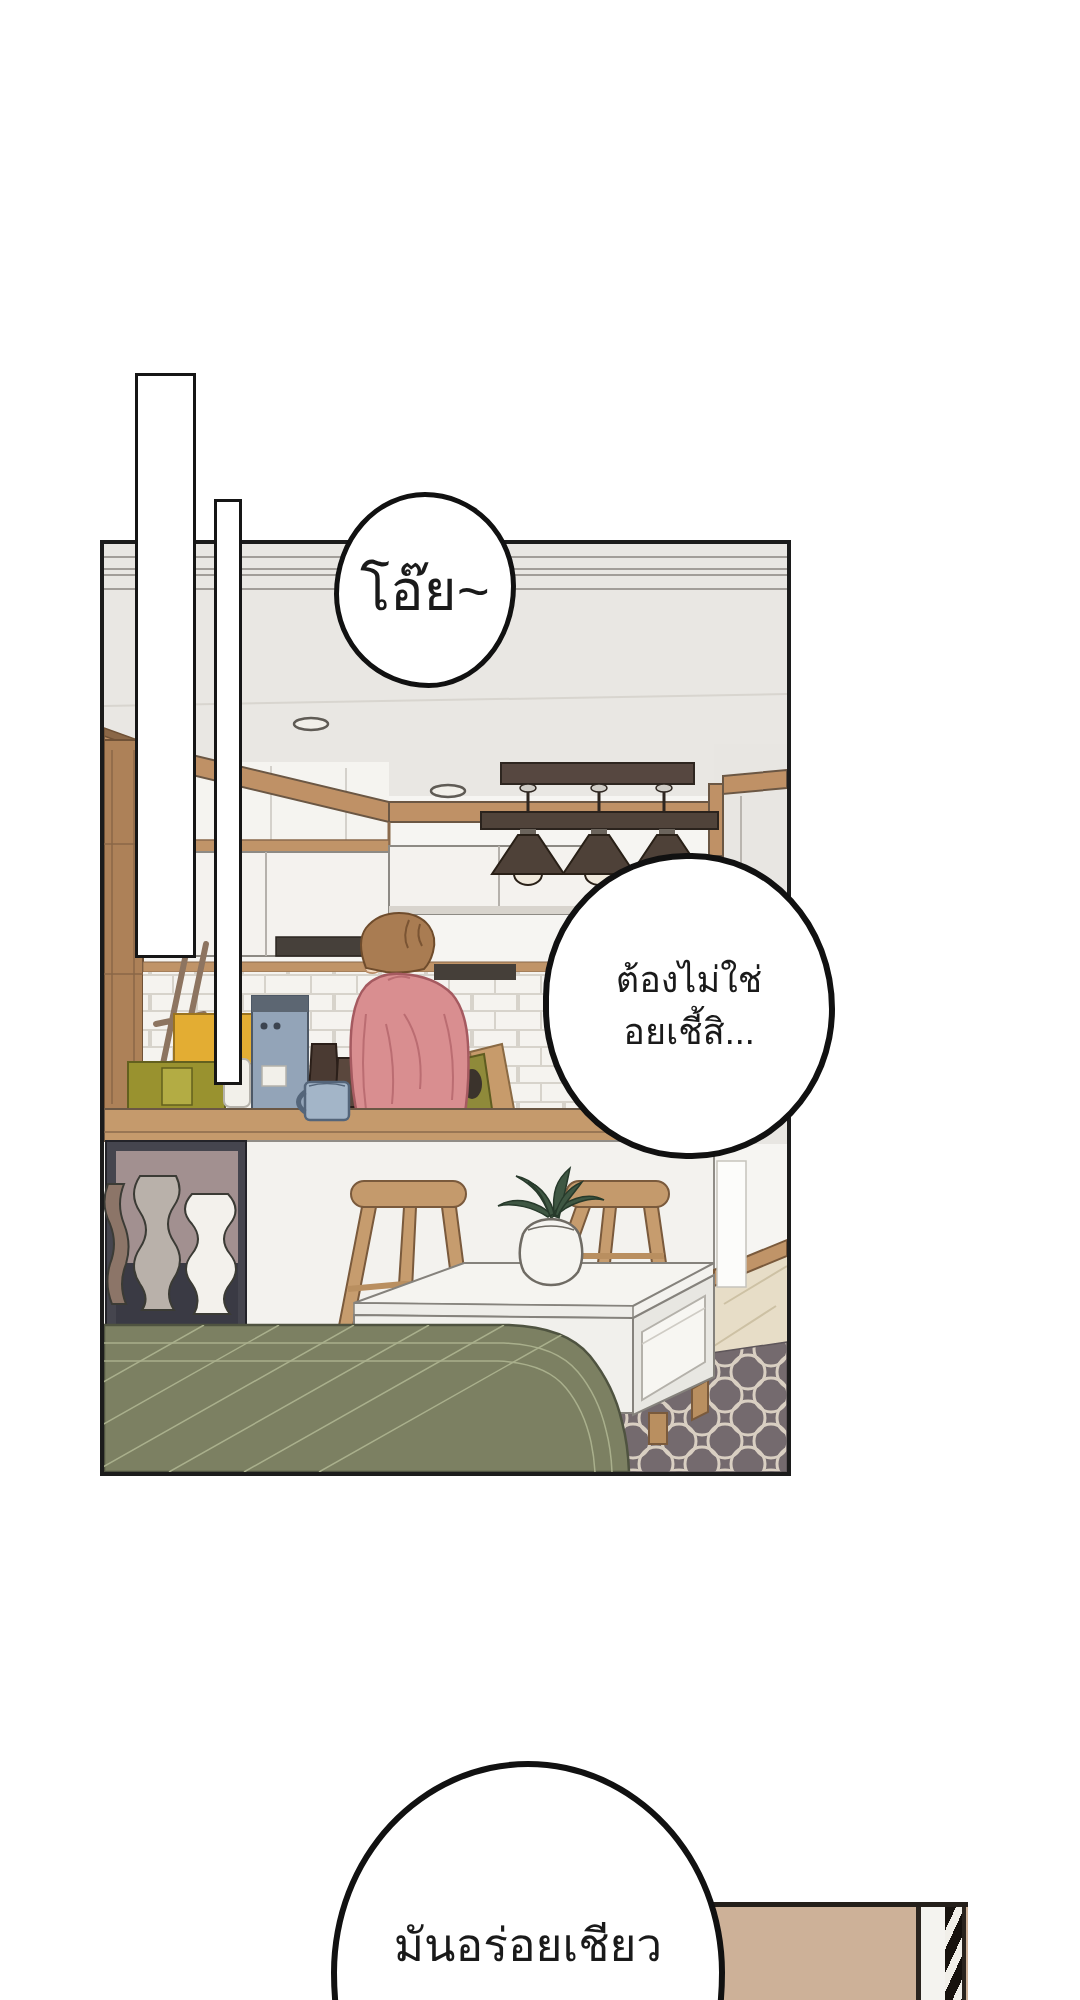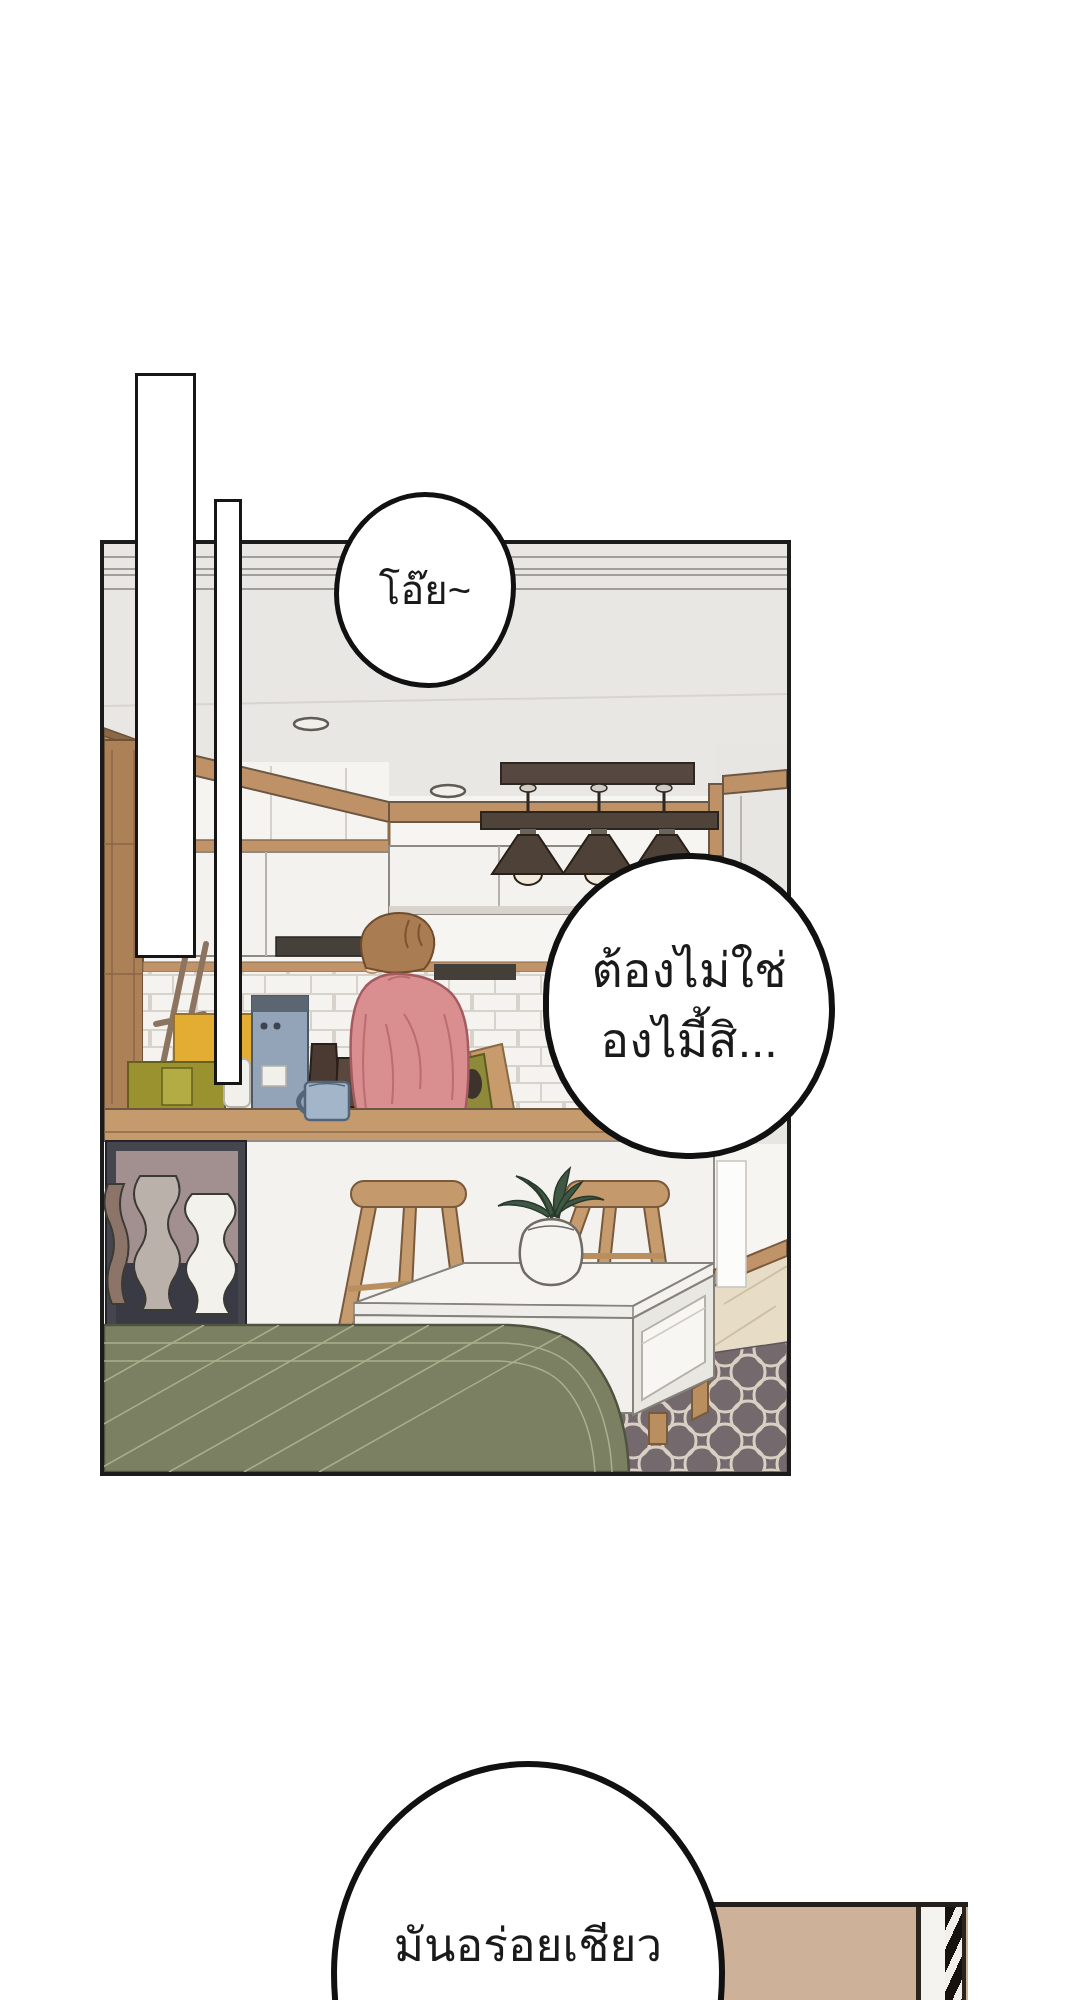--- a/index.html
+++ b/index.html
@@ -10,23 +10,23 @@
   #panel-main{left:100px;top:540px;width:683px;height:928px;border:4px solid #1c1c1c;
               background:#f6f5f2;box-sizing:content-box;overflow:hidden;}
   
   .speedbar{background:#ffffff;border:3px solid #161616;box-sizing:border-box;}
   #bar1{left:135px;top:373px;width:61px;height:585px;}
   #bar2{left:214px;top:499px;width:28px;height:586px;}
   
   .bubble{background:#ffffff;display:flex;flex-direction:column;align-items:center;
           justify-content:center;text-align:center;box-sizing:border-box;}
   #bubble1{left:334px;top:492px;width:182px;height:196px;border:5px solid #111;
-           border-radius:50% 50% 48% 52%/52% 48% 52% 48%;font-size:40px;}
+           border-radius:50% 50% 48% 52%/52% 48% 52% 48%;font-size:56px;font-family:Liberation Mono, monospace;}
   #bubble2{left:543px;top:853px;width:292px;height:306px;border:6px solid #111;
-           border-radius:50% 50% 50% 50%/48% 52% 50% 50%;font-size:48px;line-height:1.45;}
+           border-radius:50% 50% 50% 50%/48% 52% 50% 50%;font-size:36px;line-height:1.45;}
   #bubble3{left:331px;top:1761px;width:394px;height:470px;border:6px solid #111;
            border-radius:50% 50% 50% 50%/45% 45% 55% 55%;font-size:46px;line-height:1.32;
            justify-content:flex-start;padding-top:148px;}
   
   #panel-bottom{left:640px;top:1902px;width:328px;height:98px;background:#cdb198;
                 border-top:5px solid #241f1a;box-sizing:border-box;}
   #panel-bottom .vline{left:276px;top:0;width:5px;height:98px;background:#2a241e;}
   #panel-bottom .wstrip{left:281px;top:0;width:24px;height:98px;background:#f4f3ef;}
   #panel-bottom .diag{left:305px;top:0;width:17px;height:98px;
         background:repeating-linear-gradient(115deg,#17120e 0 10px,#f1efe9 10px 18px);}
@@ -249,20 +249,20 @@
     <div class="abs diag"></div>
     <div class="abs redge"></div>
   </div>
 
   <div id="bubble1" class="abs bubble">
     <span>โอ๊ย~</span>
   </div>
 
   <div id="bubble2" class="abs bubble">
     <span>ต้องไม่ใช่</span>
-    <span>องไมี้สิ...</span>
+    <span>อยเชี้สิ...</span>
   </div>
 
   <div id="bubble3" class="abs bubble">
     <span>มันอร่อยเชียว</span>
   </div>
 
 </div>
 
 </body></html>

